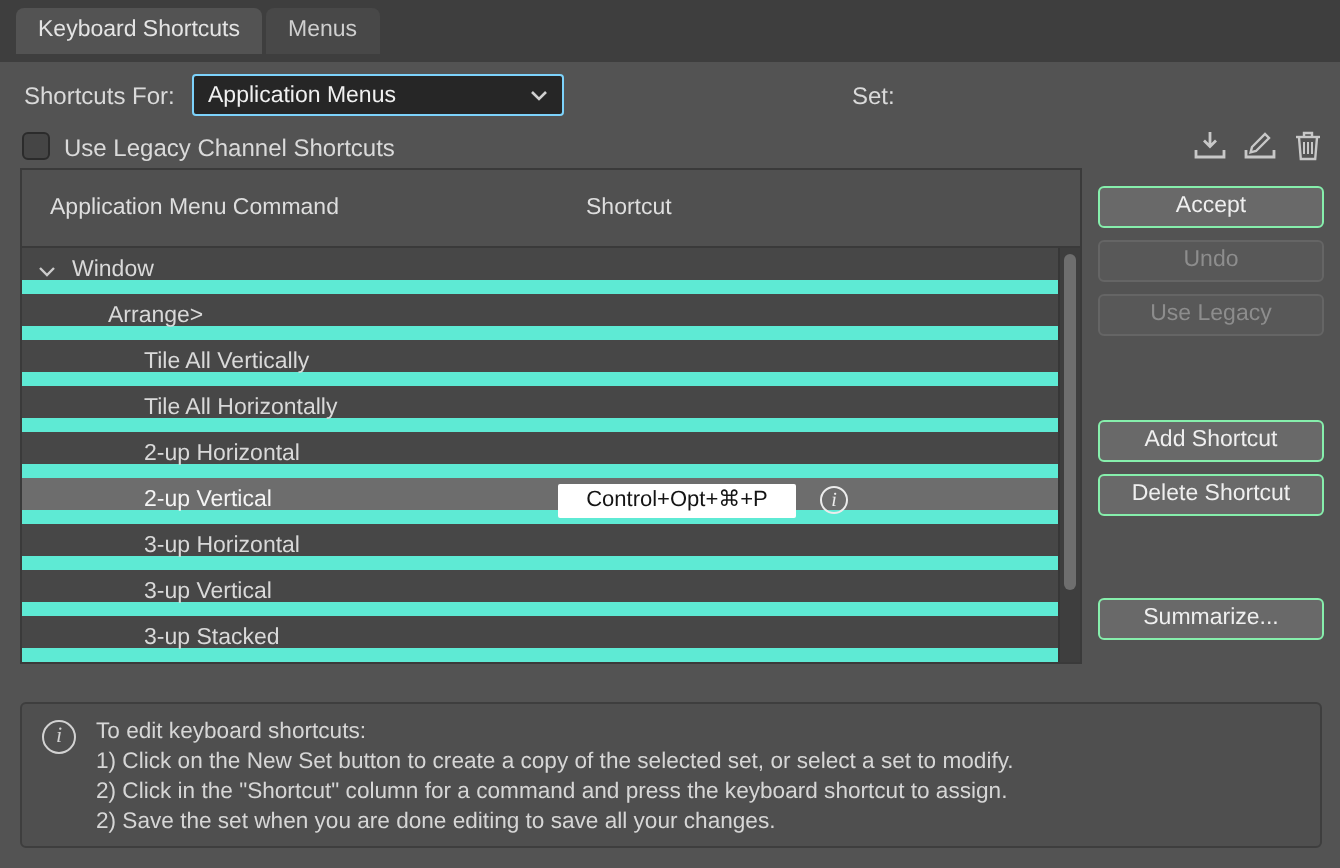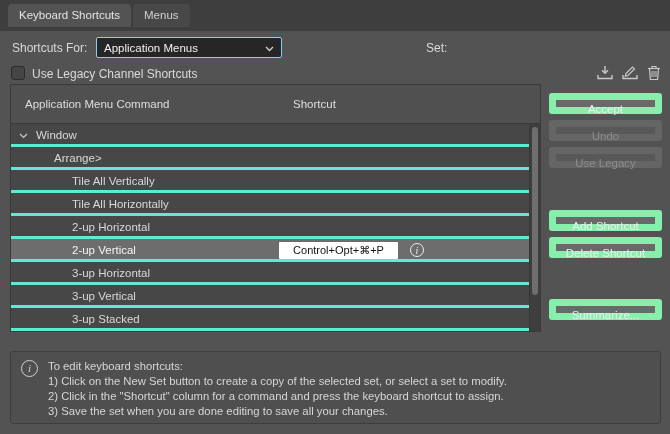--- a/index.html
+++ b/index.html
@@ -24,37 +24,37 @@
   .iconbtn{position:absolute;width:20px;height:18px;display:flex;align-items:center;justify-content:center}
 
   
   .table{position:absolute;left:10px;top:84px;width:531px;height:248px;background:#474747;
     border:1px solid #3a3a3a}
   .thead{position:relative;height:39px;background:#505050;border-bottom:1px solid #3a3a3a}
   .th{position:absolute;top:13px;font-size:11.5px;color:#dedede}
   .th.c1{left:14px}.th.c2{left:282px}
   .tbody{position:absolute;left:0;right:11px;top:39px;bottom:0}
   .trow{position:relative;height:23px;line-height:22px;font-size:11.5px;background:#474747;
-    border-bottom:3px solid #5eead4;color:#d9d9d9;white-space:nowrap}
+    border-bottom:7px solid #5eead4;color:#d9d9d9;white-space:nowrap}
   .trow.group{padding-left:25px}
   .trow.sub{padding-left:43px}
   .trow.leaf{padding-left:61px}
   .trow.selected{background:#6d6d6d;color:#f5f5f5}
   .disclosure{position:absolute;left:8px;top:0;height:23px;display:flex;align-items:center}
   .shortcut-box{position:absolute;left:268px;top:3px;width:119px;height:17px;background:#ffffff;
     color:#141414;font-size:11px;line-height:17px;text-align:center;border-radius:1px;padding:0 3px}
   .row-info{position:absolute;left:399px;top:4px;width:14px;height:14px;border:1px solid #ececec;
     border-radius:50%;line-height:13px;text-align:center;font-size:10px;color:#ececec;
     font-family:"Liberation Serif",serif;font-style:italic}
   .scrollbar{position:absolute;right:0;top:39px;bottom:0;width:11px;background:#3e3e3e;
     border-left:1px solid #373737}
   .thumb{position:absolute;left:2px;right:2px;top:3px;height:168px;background:#6e6e6e;border-radius:4px}
 
   
-  .btn{position:absolute;left:549px;width:113px;height:21px;background:#696969;border:7px solid #86efac;
+  .btn{position:absolute;left:549px;width:113px;height:21px;background:#696969;border:1px solid #86efac;
     border-radius:3px;font-size:11.5px;color:#efefef;text-align:center;line-height:19px;cursor:default}
   .btn.disabled{background:#585858;border-color:#656565;color:#8d8d8d}
 
   
   .infopanel{position:absolute;left:10px;top:351px;width:651px;height:73px;background:#4f4f4f;
     border:1px solid #3e3e3e;border-radius:3px;display:flex;gap:10px;padding:7px 10px}
   .info-circle{flex:0 0 auto;width:17px;height:17px;border:1.3px solid #d2d2d2;border-radius:50%;
     color:#d2d2d2;font-size:11px;line-height:15px;text-align:center;
     font-family:"Liberation Serif",serif;font-style:italic;margin-top:1px}
   .infotext div{font-size:11.3px;line-height:15px;color:#d6d6d6;white-space:nowrap}
@@ -157,17 +157,17 @@
   <div class="btn" style="top:210px">Add Shortcut</div>
   <div class="btn" style="top:237px">Delete Shortcut</div>
   <div class="btn" style="top:299px">Summarize...</div>
 
   <div class="infopanel">
     <span class="info-circle">i</span>
     <div class="infotext">
       <div>To edit keyboard shortcuts:</div>
       <div>1) Click on the New Set button to create a copy of the selected set, or select a set to modify.</div>
       <div>2) Click in the "Shortcut" column for a command and press the keyboard shortcut to assign.</div>
-      <div>3) Save the set when you are done editing to save all your changes.</div>
+      <div>2) Save the set when you are done editing to save all your changes.</div>
     </div>
   </div>
 
 </div>
 
 </body></html>

